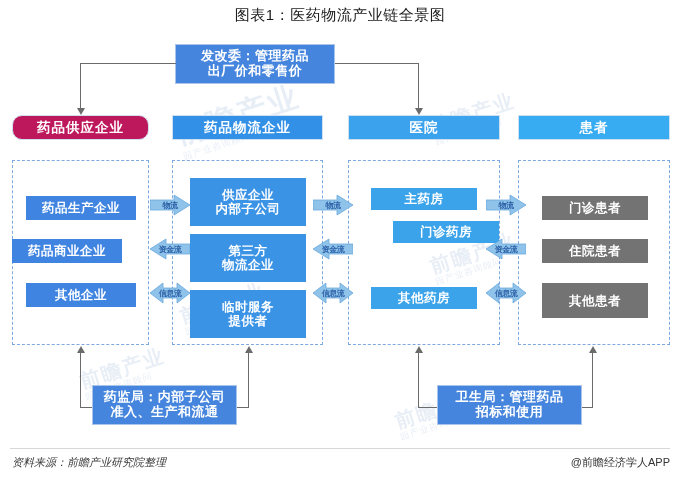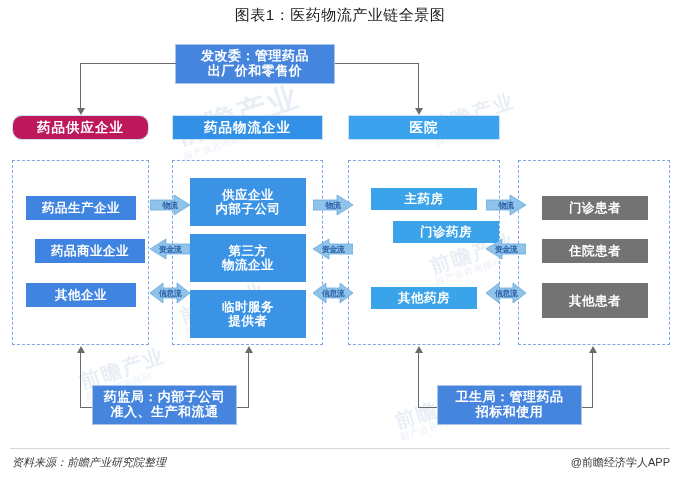--- a/index.html
+++ b/index.html
@@ -198,28 +198,29 @@
   <div class="ln ln-h" style="left:80px; top:63px; width:96px;"></div>
   <div class="ln ln-h" style="left:335px; top:63px; width:84px;"></div>
   <div class="ln ln-v" style="left:80px; top:63px; height:48px;"></div>
   <div class="ln ln-v" style="left:418px; top:63px; height:48px;"></div>
   <div class="arrowhead-down" style="left:77px; top:108px;"></div>
   <div class="arrowhead-down" style="left:415px; top:108px;"></div>
 
   <div class="box hdr hdr-1" style="left:12px; top:115px; width:137px; height:25px;">药品供应企业</div>
   <div class="box hdr hdr-3" style="left:348px; top:115px; width:152px; height:25px;">医院</div>
   <div class="box hdr hdr-2" style="left:172px; top:115px; width:151px; height:25px;">药品物流企业</div>
+  <div class="box hdr hdr-4" style="left:518px; top:115px; width:152px; height:25px;">患者</div>
 
   <div class="dashed" style="left:12px; top:160px; width:137px; height:185px;"></div>
   <div class="dashed" style="left:172px; top:160px; width:151px; height:185px;"></div>
   <div class="dashed" style="left:348px; top:160px; width:152px; height:185px;"></div>
   <div class="dashed" style="left:518px; top:160px; width:152px; height:185px;"></div>
 
   <div class="box item item-1" style="left:26px; top:196px; width:110px; height:24px;">药品生产企业</div>
-  <div class="box item item-1" style="left:35px; top:239px; width:110px; height:24px;">药品商业企业</div>
+  <div class="box item item-1" style="left:12px; top:239px; width:110px; height:24px;">药品商业企业</div>
   <div class="box item item-1" style="left:26px; top:283px; width:110px; height:24px;">其他企业</div>
 
   <div class="box item item-2" style="left:190px; top:178px; width:116px; height:48px;">
     <div>
       <div>供应企业</div>
       <div>内部子公司</div>
     </div>
   </div>
   <div class="box item item-2" style="left:190px; top:234px; width:116px; height:48px;">
     <div>

